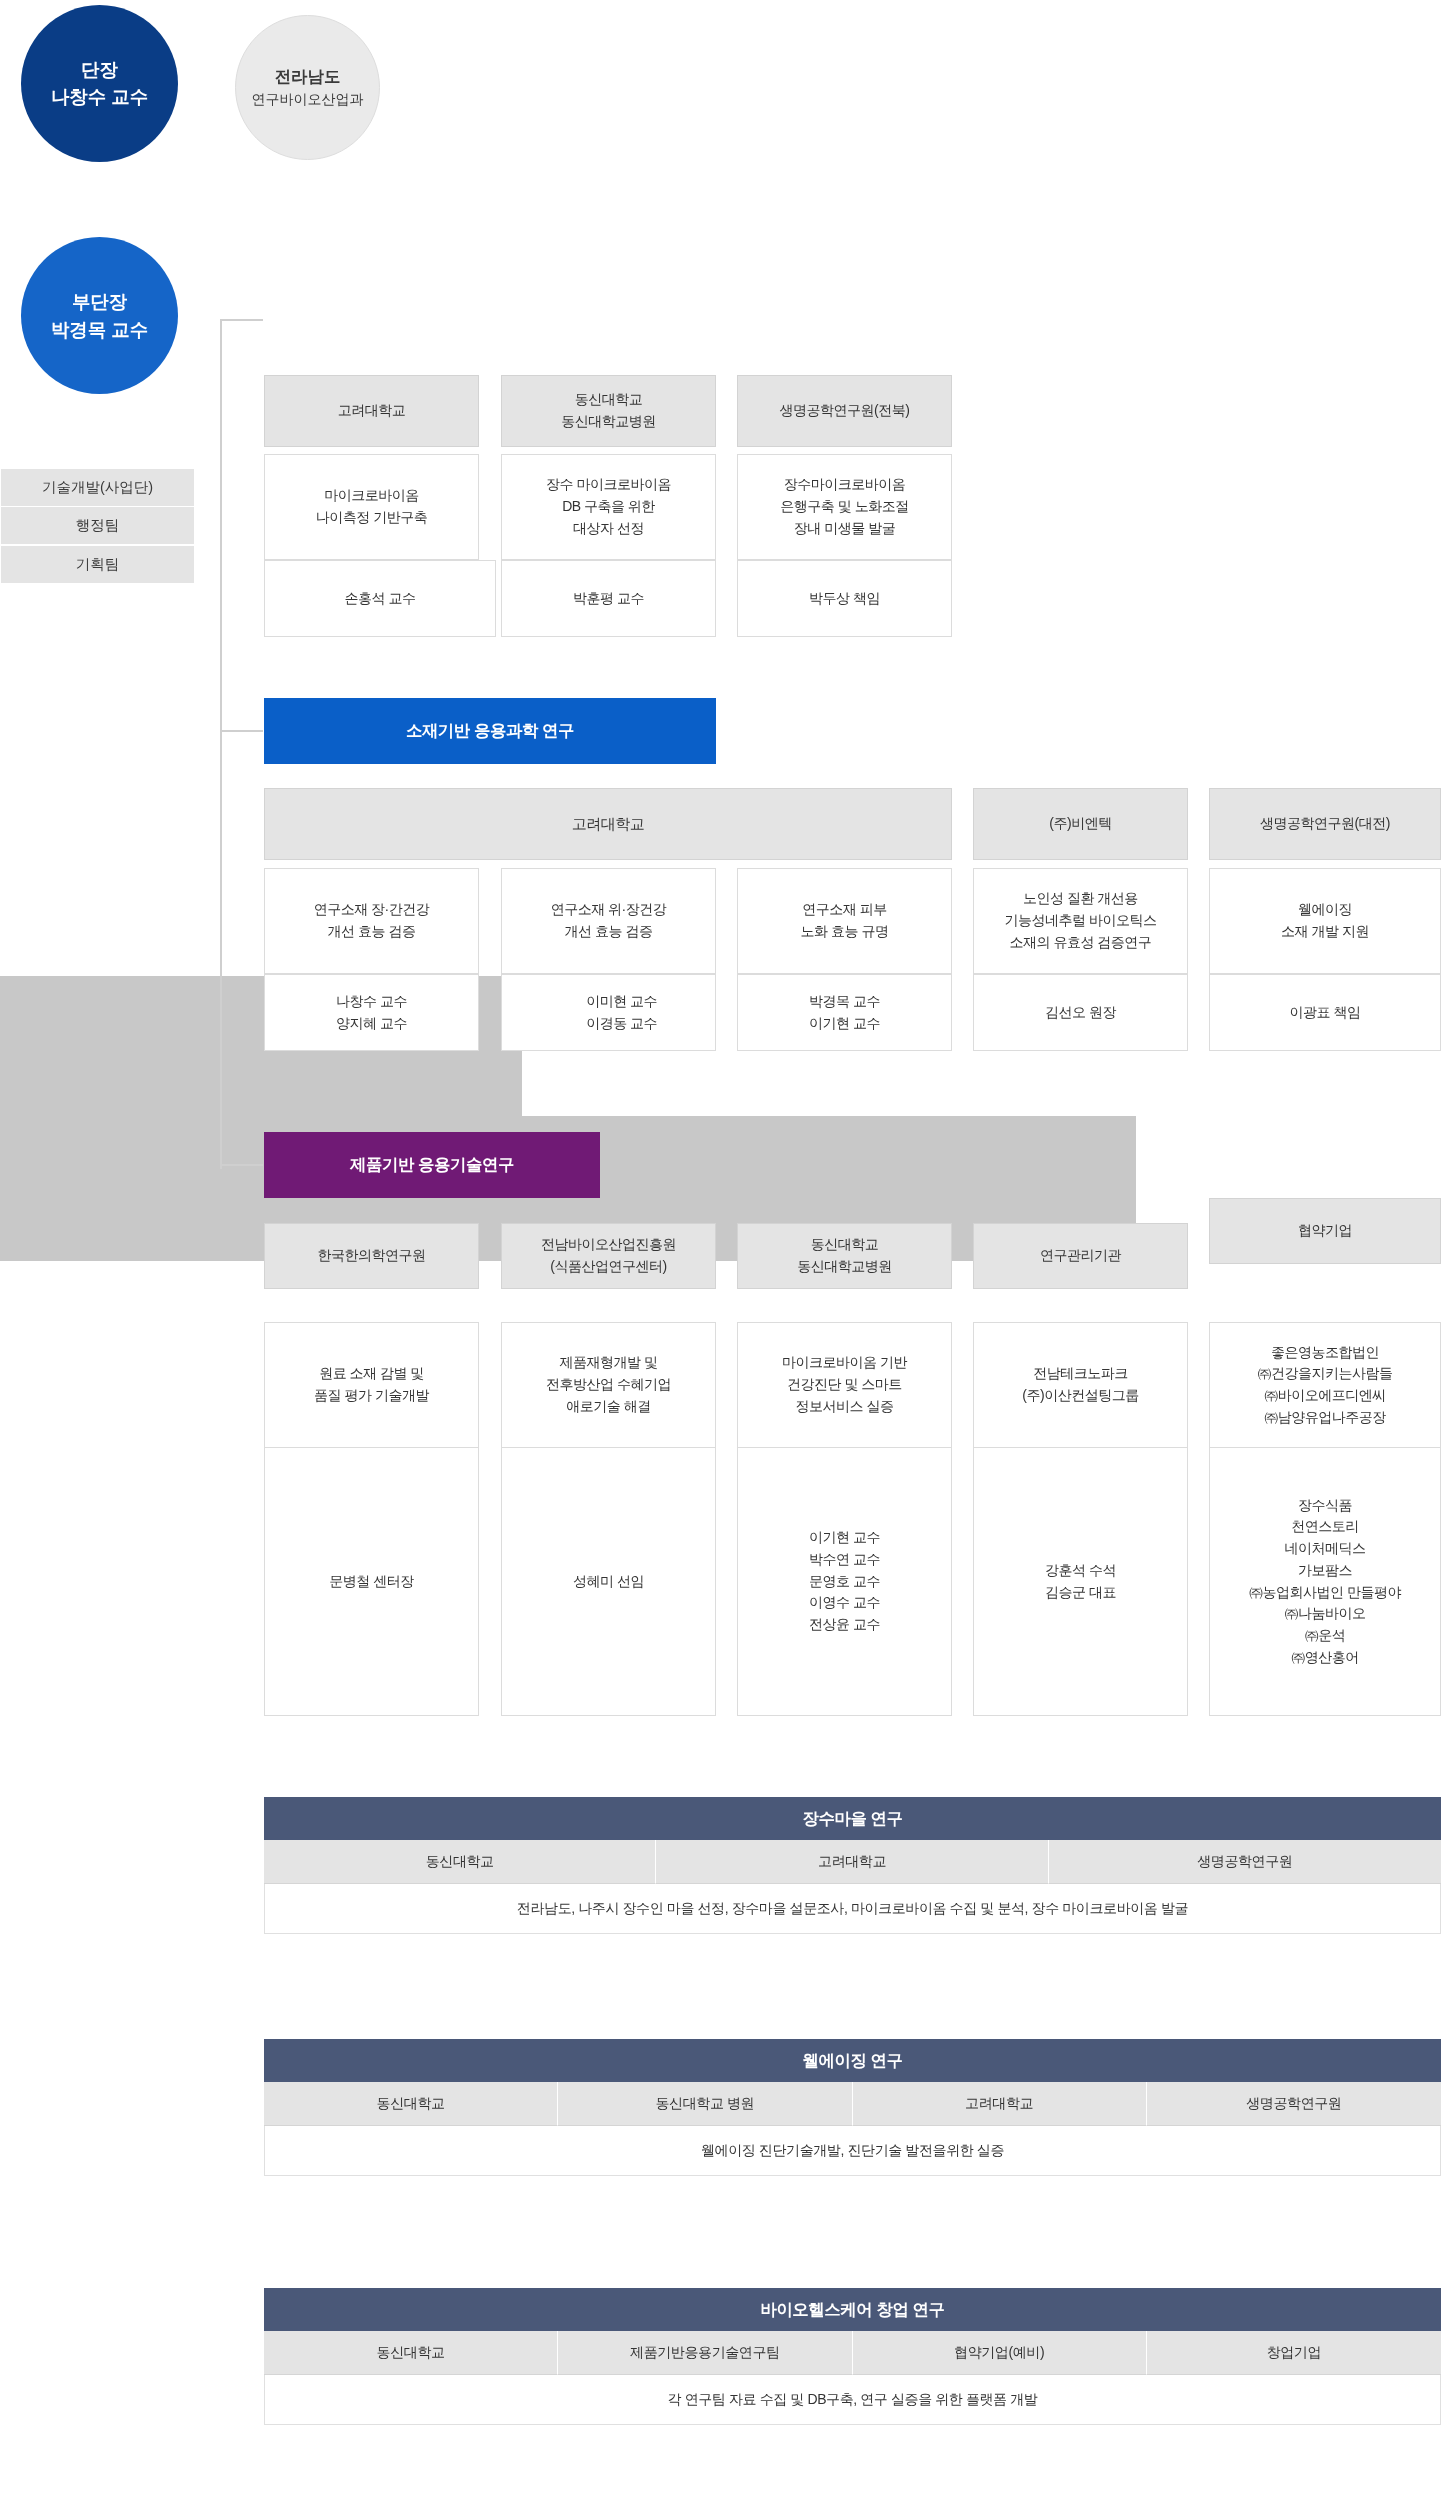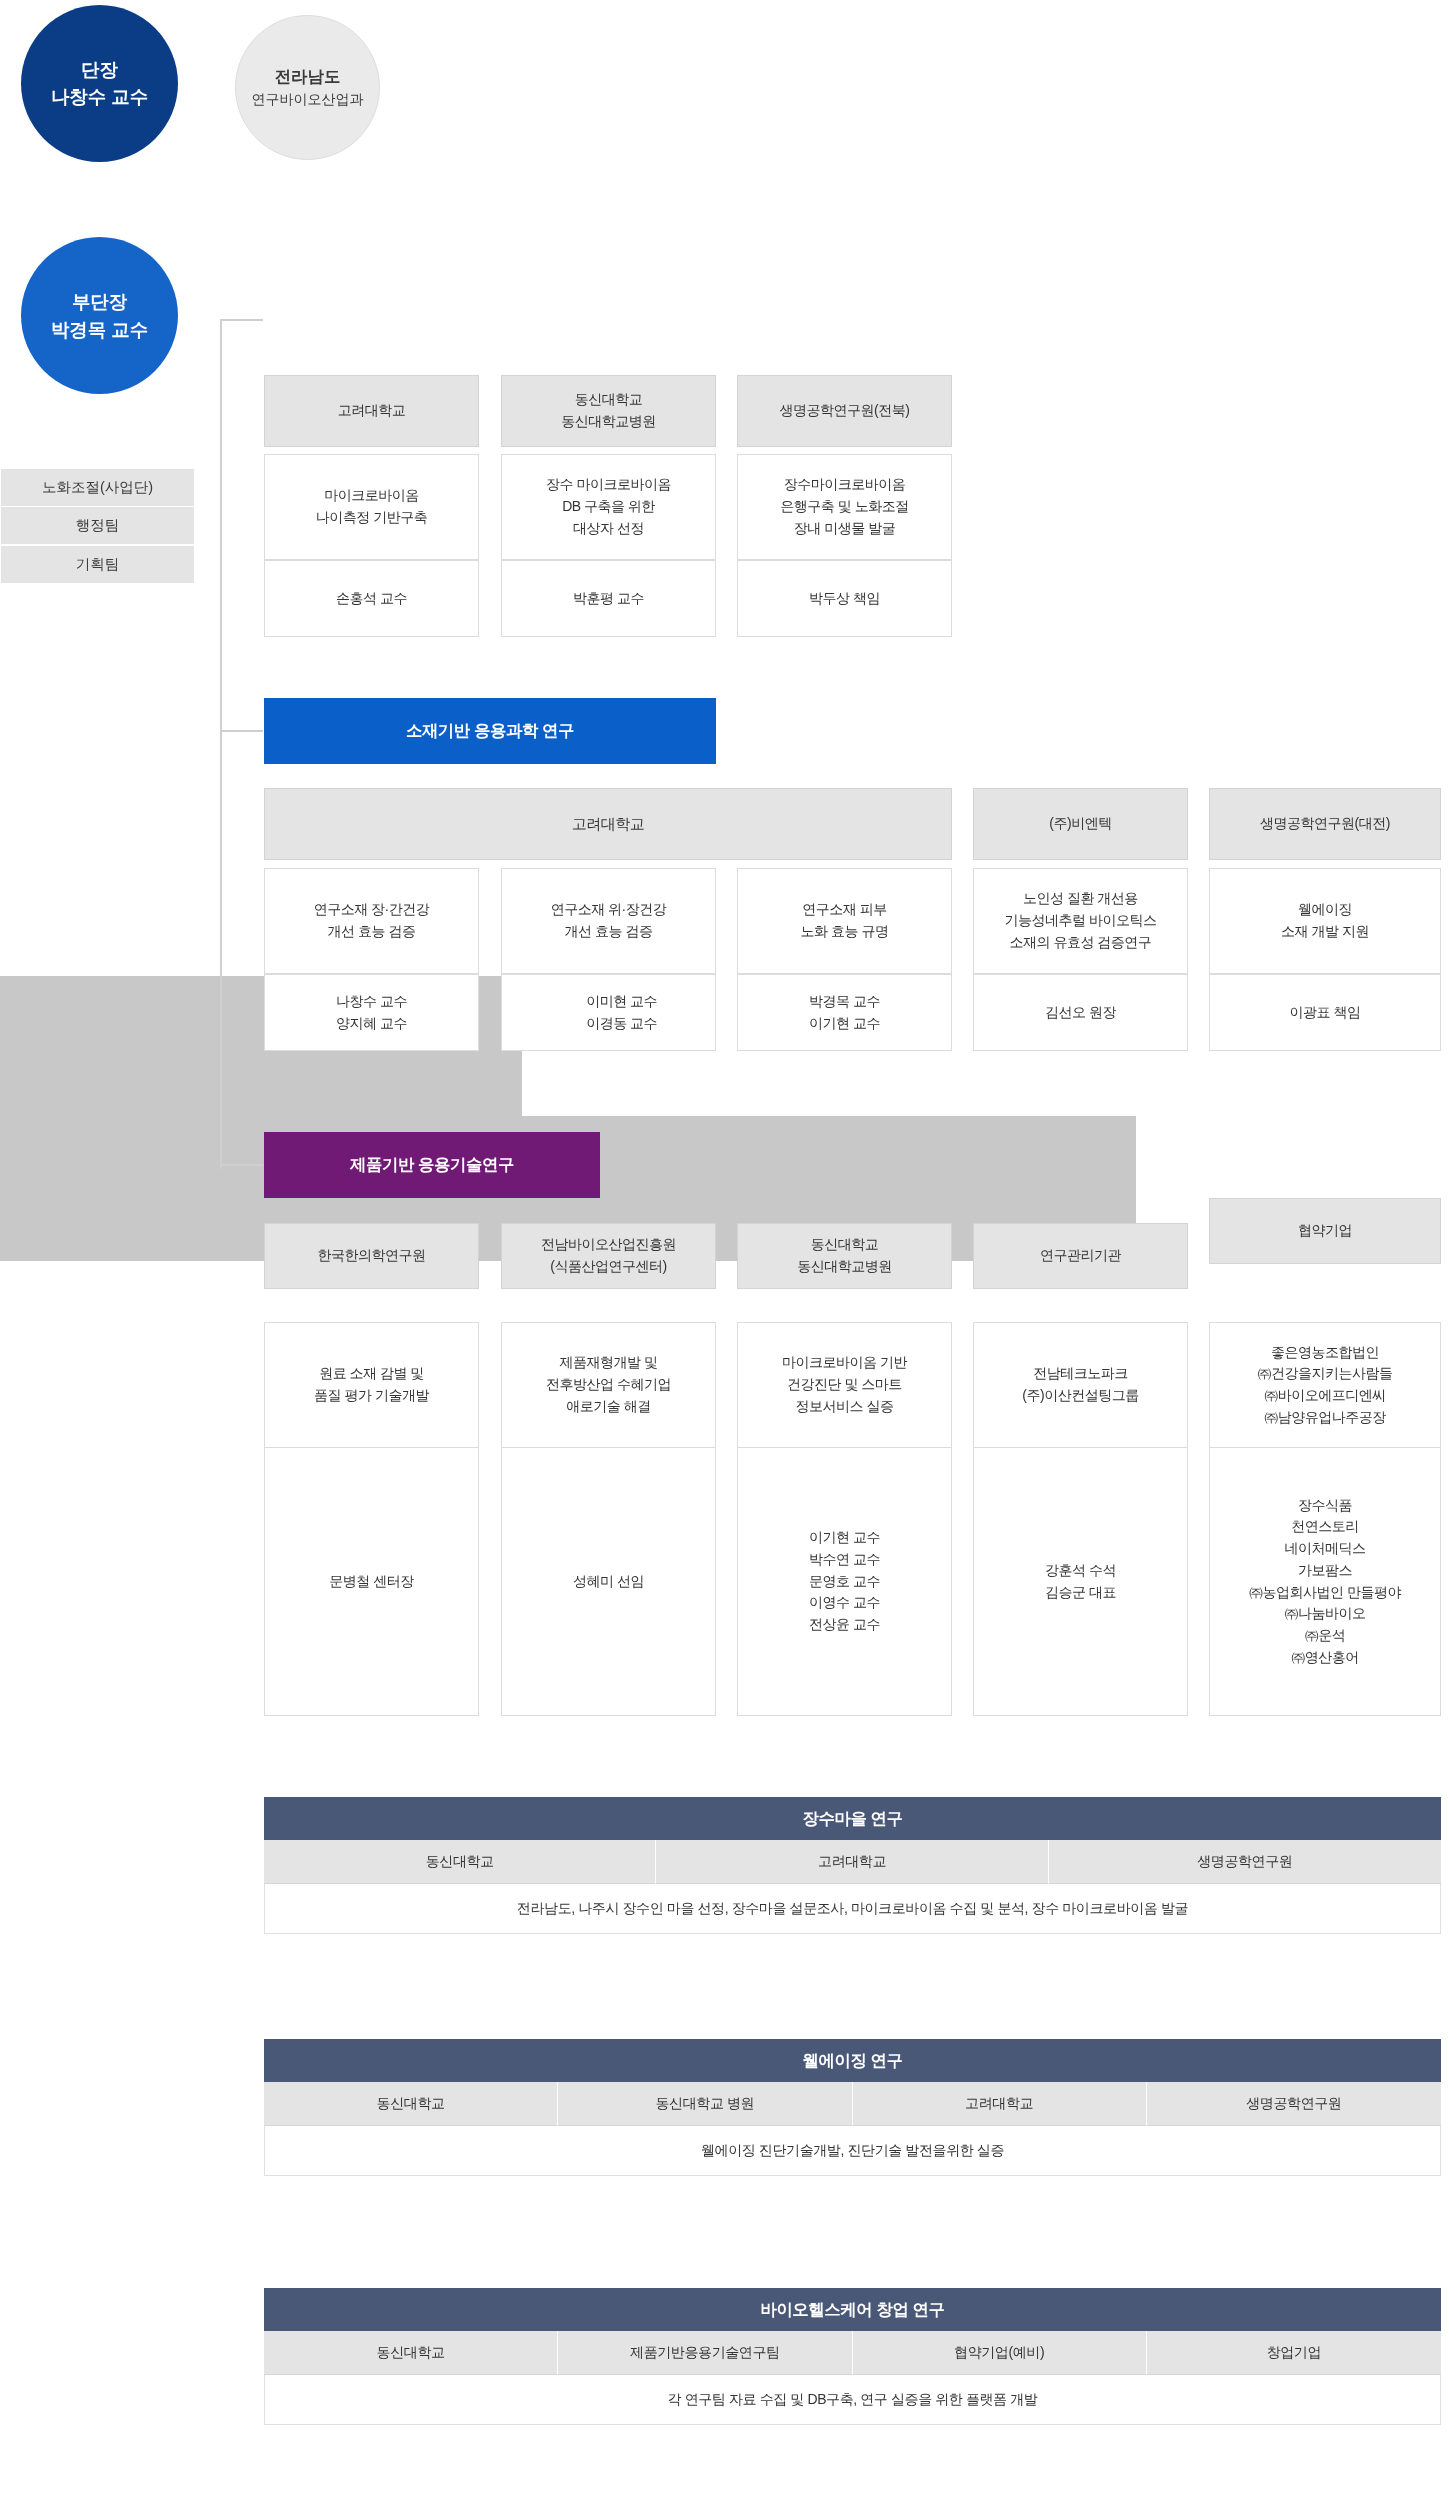--- a/index.html
+++ b/index.html
@@ -164,21 +164,21 @@
     <span class="l2" style="font-size:14px;">연구바이오산업과</span>
   </div>
 
 
   <div class="circle circle-mid" style="left:21px; top:237px; width:157px; height:157px; font-size:18.4px;">
     <span class="l1">부단장</span>
     <span class="l1">박경목 교수</span>
   </div>
 
   <div class="team-box" style="left:0px; top:468px; width:195px; height:39px;">
-    <span>노화조절(사업단)</span>
+    <span>기술개발(사업단)</span>
   </div>
   <div class="team-box" style="left:0px; top:506px; width:195px; height:39px;">
     <span>행정팀</span>
   </div>
   <div class="team-box" style="left:0px; top:545px; width:195px; height:39px;">
     <span>기획팀</span>
   </div>
 
 
   <div class="cell cell-head" style="left:264px; top:375px; width:215px; height:72px;">
@@ -200,21 +200,21 @@
     <span style="white-space:pre-line;">장수 마이크로바이옴
 DB 구축을 위한
 대상자 선정</span>
   </div>
   <div class="cell cell-body" style="left:737px; top:454px; width:215px; height:106px;">
     <span style="white-space:pre-line;">장수마이크로바이옴
 은행구축 및 노화조절
 장내 미생물 발굴</span>
   </div>
 
-  <div class="cell cell-body" style="left:264px; top:560px; width:215px; height:77px;">
+  <div class="cell cell-body" style="left:264px; top:560px; width:232px; height:77px;">
     <span style="white-space:pre-line;">손홍석 교수</span>
   </div>
   <div class="cell cell-body" style="left:501px; top:560px; width:215px; height:77px;">
     <span style="white-space:pre-line;">박훈평 교수</span>
   </div>
   <div class="cell cell-body" style="left:737px; top:560px; width:215px; height:77px;">
     <span style="white-space:pre-line;">박두상 책임</span>
   </div>
 
   <div class="sec-header hdr-blue" style="left:264px; top:698px; width:452px; height:66px;">

